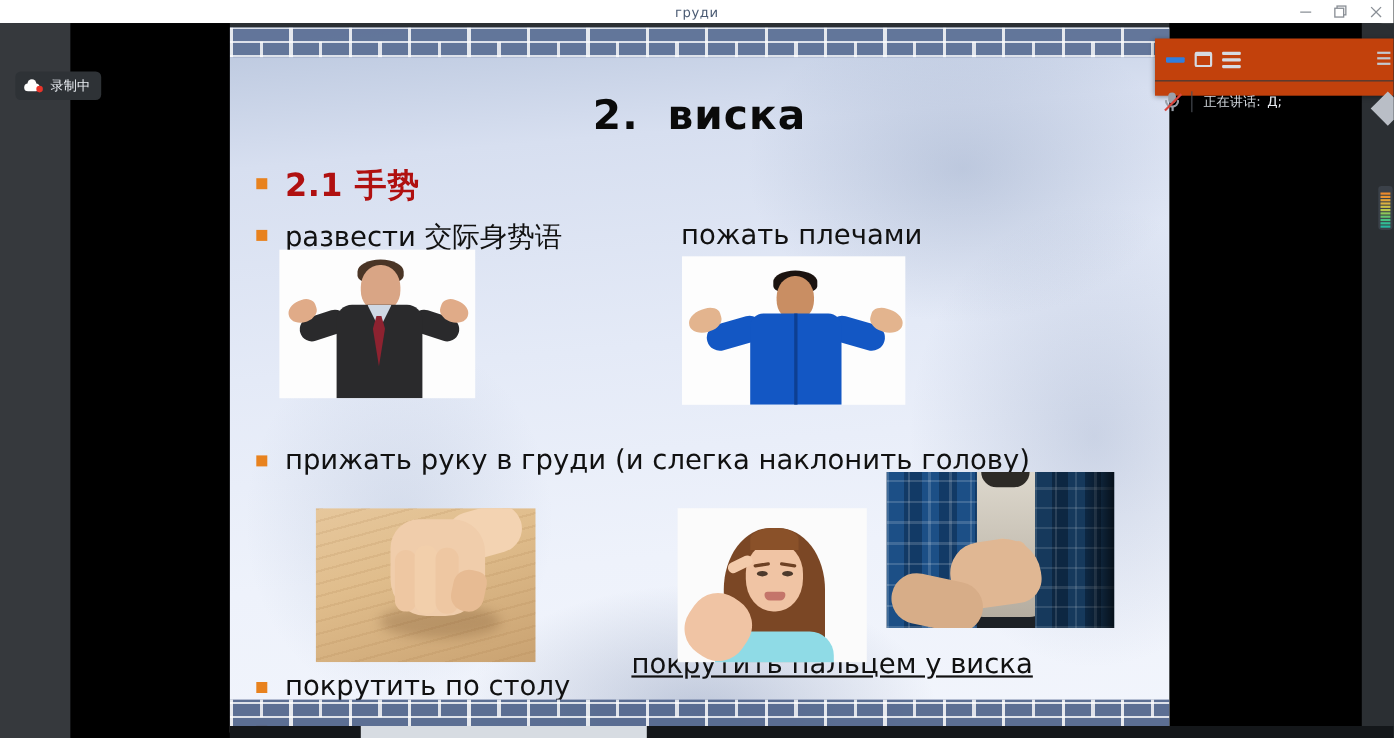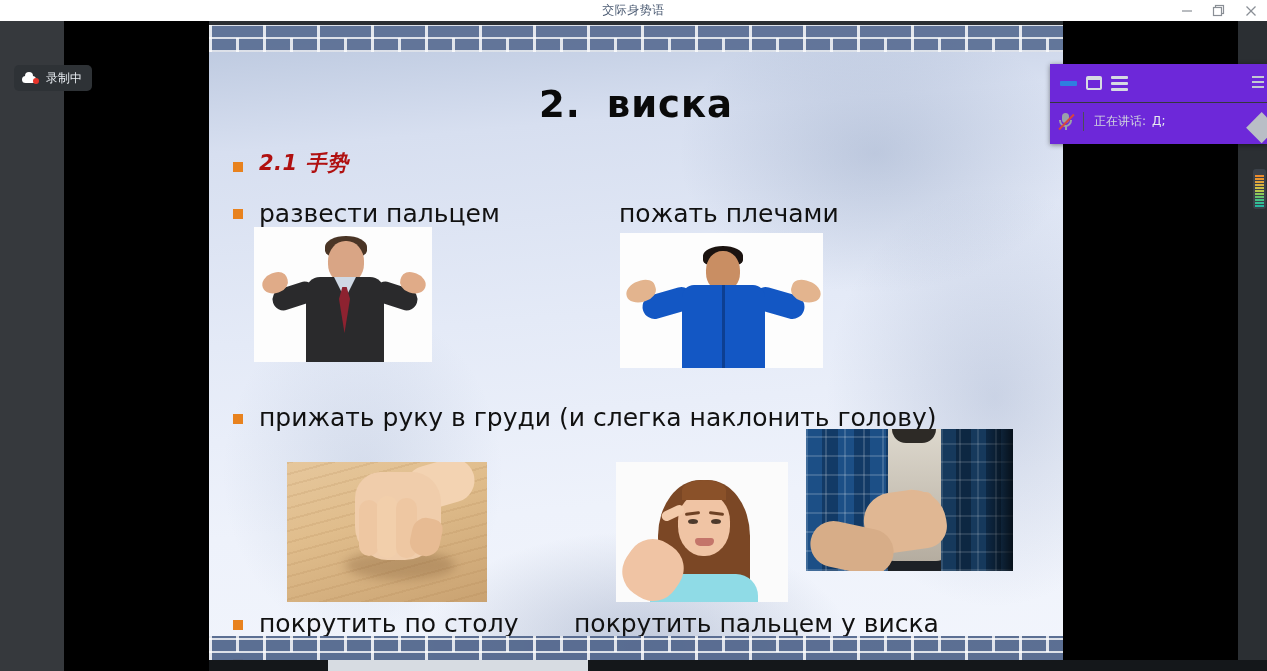--- a/index.html
+++ b/index.html
@@ -129,28 +129,28 @@
     position: absolute;
     width: 10px; height: 10px; background: #e8821e;
   }
 
   .line {
     position: absolute;
     font-family: "DejaVu Sans", sans-serif;
     color: #111; white-space: nowrap;
   }
   .l-sub {
-    left: 50px; top: 124px; font-size: 21px; font-weight: 700;
-    color: #b01010; letter-spacing: .5px; font-style: italic;
+    left: 50px; top: 124px; font-size: 29px; font-weight: 700;
+    color: #b01010; letter-spacing: .5px;
   }
   .l-1 { left: 50px; top: 174px; font-size: 25px; }
   .l-2 { left: 410px; top: 174px; font-size: 25px; }
   .l-3 { left: 50px; top: 378px; font-size: 25px; }
   .l-4 { left: 50px; top: 584px; font-size: 25px; }
-  .l-5 { left: 365px; top: 584px; font-size: 25px; }
+  .l-5 { left: 365px; top: 564px; font-size: 25px; text-decoration: underline; }
 
   .b-sub  { left: 24px; top: 137px; }
   .b-1    { left: 24px; top: 184px; }
   .b-3    { left: 24px; top: 389px; }
   .b-4    { left: 24px; top: 595px; }
   .b-last { left: 24px; top: 634px; }
 
   
   .photo { position: absolute; overflow: hidden; }
   .photo .inner { position: absolute; inset: 0; }
@@ -223,22 +223,22 @@
   .s5-tee{position:absolute;left:74px;top:0;width:70px;height:132px;background:linear-gradient(180deg,#ddd8cd,#b5ada0);border-radius:0 0 14px 14px;}
   .s5-neck{position:absolute;left:86px;top:0;width:44px;height:14px;background:#2d2a26;border-radius:0 0 20px 20px;}
   .s5-hand{position:absolute;left:58px;top:62px;width:82px;height:60px;background:#e0b793;border-radius:28px 34px 22px 26px;transform:rotate(-8deg);}
   .s5-forearm{position:absolute;left:4px;top:96px;width:84px;height:46px;background:#d7ad88;border-radius:24px;transform:rotate(12deg);}
   .s5-f1{position:absolute;left:94px;top:60px;width:14px;height:44px;background:#e7c09a;border-radius:8px;transform:rotate(16deg);}
   .s5-f2{position:absolute;left:108px;top:62px;width:14px;height:40px;background:#e2b994;border-radius:8px;transform:rotate(22deg);}
   .s5-dark{position:absolute;right:0;top:0;width:26px;height:142px;background:linear-gradient(90deg,rgba(0,0,0,0),rgba(0,0,0,.72));}
 
   
   .floatpanel {
-    position: absolute; left: 1050px; top: 14px; width: 217px; height: 80px;
-    background: #6d28d9; box-shadow: 0 1px 5px rgba(0,0,0,.45); margin-top: 29px;
+    position: absolute; left: 1050px; top: 14px; width: 217px; height: 52px;
+    background: #c2410c; box-shadow: 0 1px 5px rgba(0,0,0,.45);
   }
   .fp-top {
     height: 38px; display: flex; align-items: center; gap: 9px;
     padding: 0 10px; position: relative;
   }
   .fp-dash { width: 17px; height: 5px; background: #2f7ee0; border-radius: 1px; }
   .fp-sq {
     width: 16px; height: 14px; border: 2px solid #d6dbe2; border-radius: 2px;
     border-top-width: 4px;
   }
@@ -320,21 +320,21 @@
     position: absolute; left: 119px; bottom: 0; width: 260px; height: 11px;
     background: #d7dce2;
   }
 </style>
 </head>
 <body>
 
 <div id="app">
 
   <div class="titlebar">
-    <div class="title">交际身势语</div>
+    <div class="title">груди</div>
     <div class="winctrls">
       <div class="wbtn">
         <svg width="12" height="12" viewBox="0 0 12 12">
             <line x1="1" y1="6" x2="11" y2="6" stroke="#8a8f96" stroke-width="1.2"></line>
           </svg>
       </div>
       <div class="wbtn">
         <svg width="14" height="14" viewBox="0 0 14 14">
           <rect x="3.5" y="1.5" width="8" height="8" fill="none" stroke="#8a8f96" stroke-width="1.2"></rect>
           <rect x="1.5" y="3.5" width="8" height="8" fill="#ffffff" stroke="#8a8f96" stroke-width="1.2"></rect>
@@ -372,21 +372,21 @@
         <span class="num">2.</span><span>виска</span>
       </div>
 
       <span class="bullet b-sub"></span>
       <span class="bullet b-1"></span>
       <span class="bullet b-3"></span>
       <span class="bullet b-4"></span>
       <span class="bullet b-last"></span>
 
       <div class="line l-sub">2.1 手势</div>
-      <div class="line l-1">развести пальцем</div>
+      <div class="line l-1">развести 交际身势语</div>
       <div class="line l-2">пожать плечами</div>
       <div class="line l-3">прижать руку в груди (и слегка наклонить голову)</div>
       <div class="line l-4">покрутить по столу</div>
       <div class="line l-5">покрутить пальцем у виска</div>
 
       <div class="photo p1">
         <div class="inner">
           <span class="s1-arml"></span>
             <span class="s1-armr"></span>
           <span class="s1-handl"></span>

